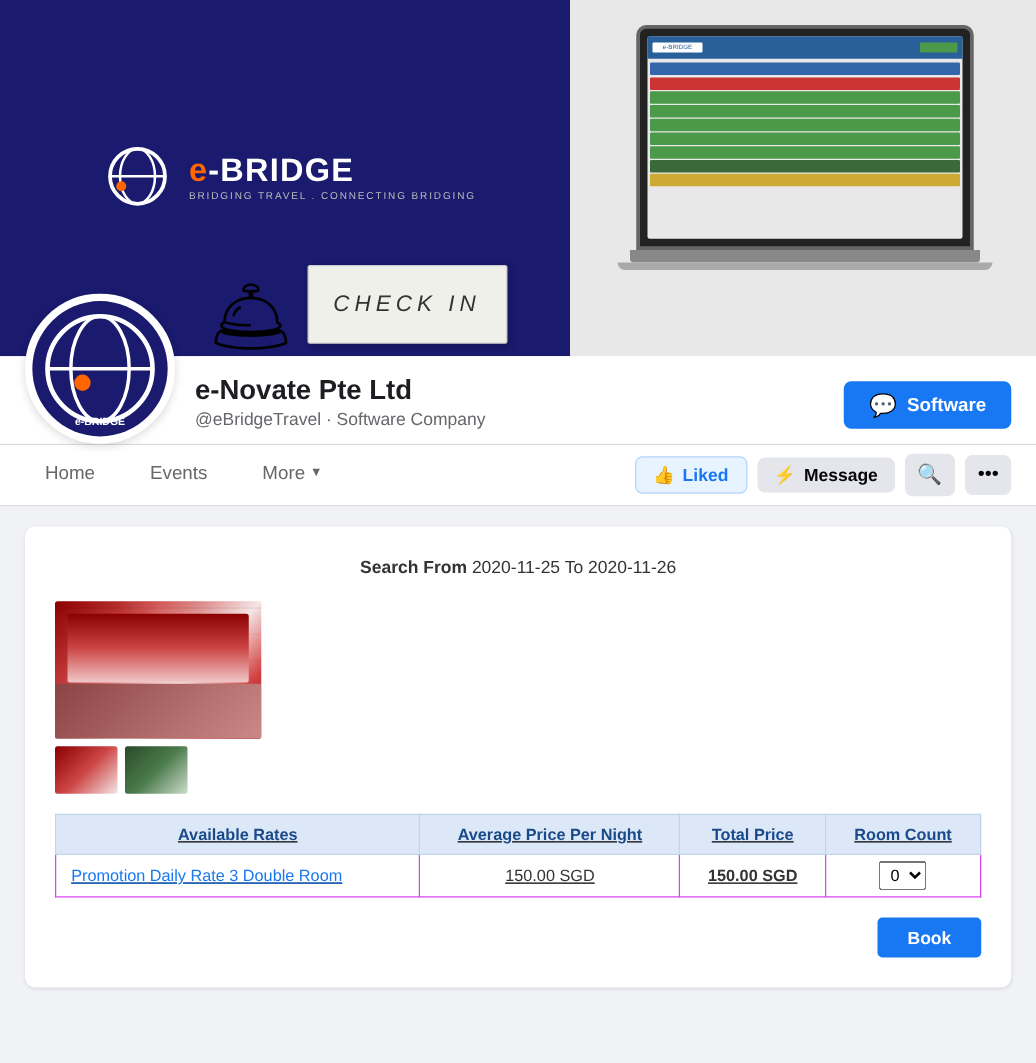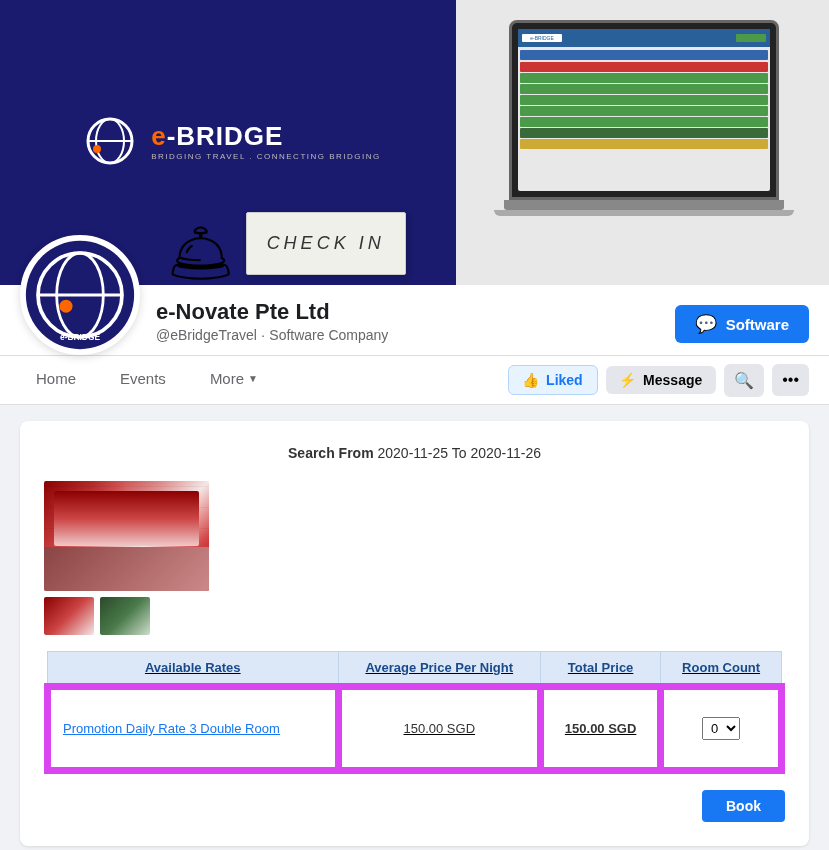--- a/index.html
+++ b/index.html
@@ -252,22 +252,22 @@
     }
     .rates-table th {
       background: #dce8f7;
       color: #1a4a8a;
       padding: 8px 12px;
       text-align: center;
       font-weight: 600;
       border: 1px solid #c0d4ea;
     }
     .rates-table td {
-      padding: 27px 12px;
-      border: 7px solid #d946ef;
+      padding: 5px 12px;
+      border: 1px solid #d946ef;
       text-align: center;
       color: #333;
       margin-left: 28px;
     }
     .rates-table td.rate-name {
       text-align: left;
       color: #1877f2;
       text-decoration: underline;
       cursor: pointer;
     }

